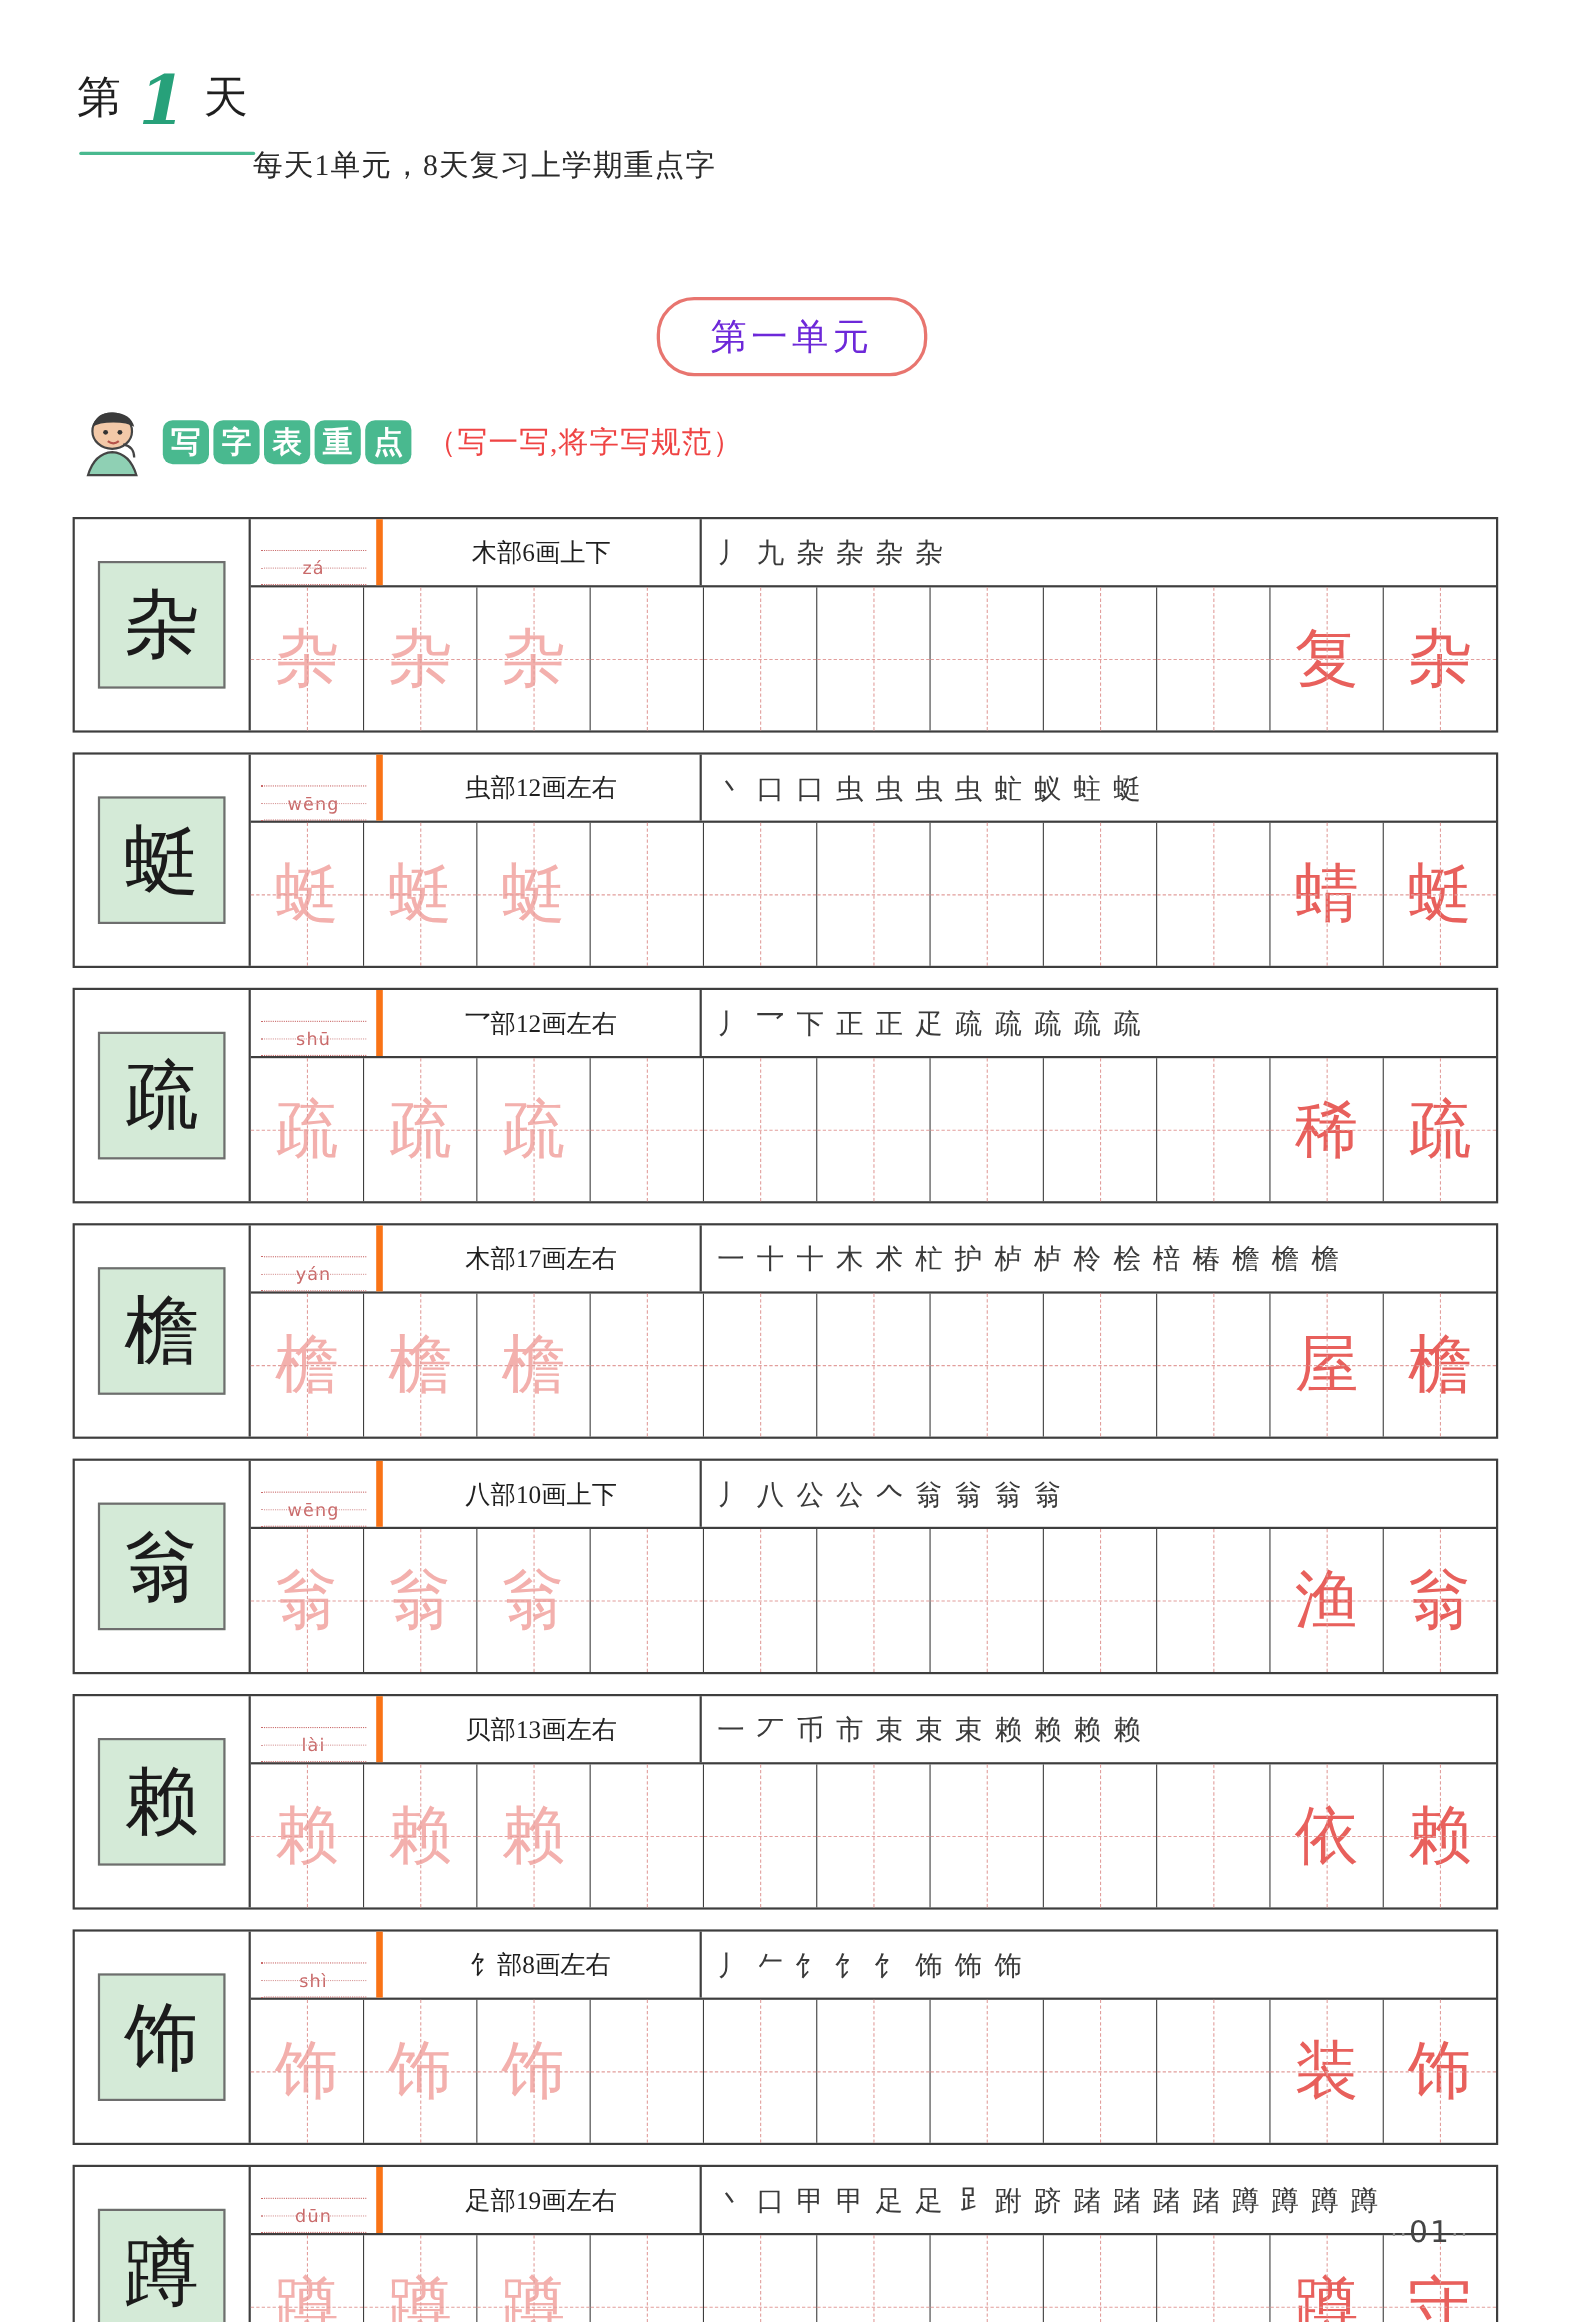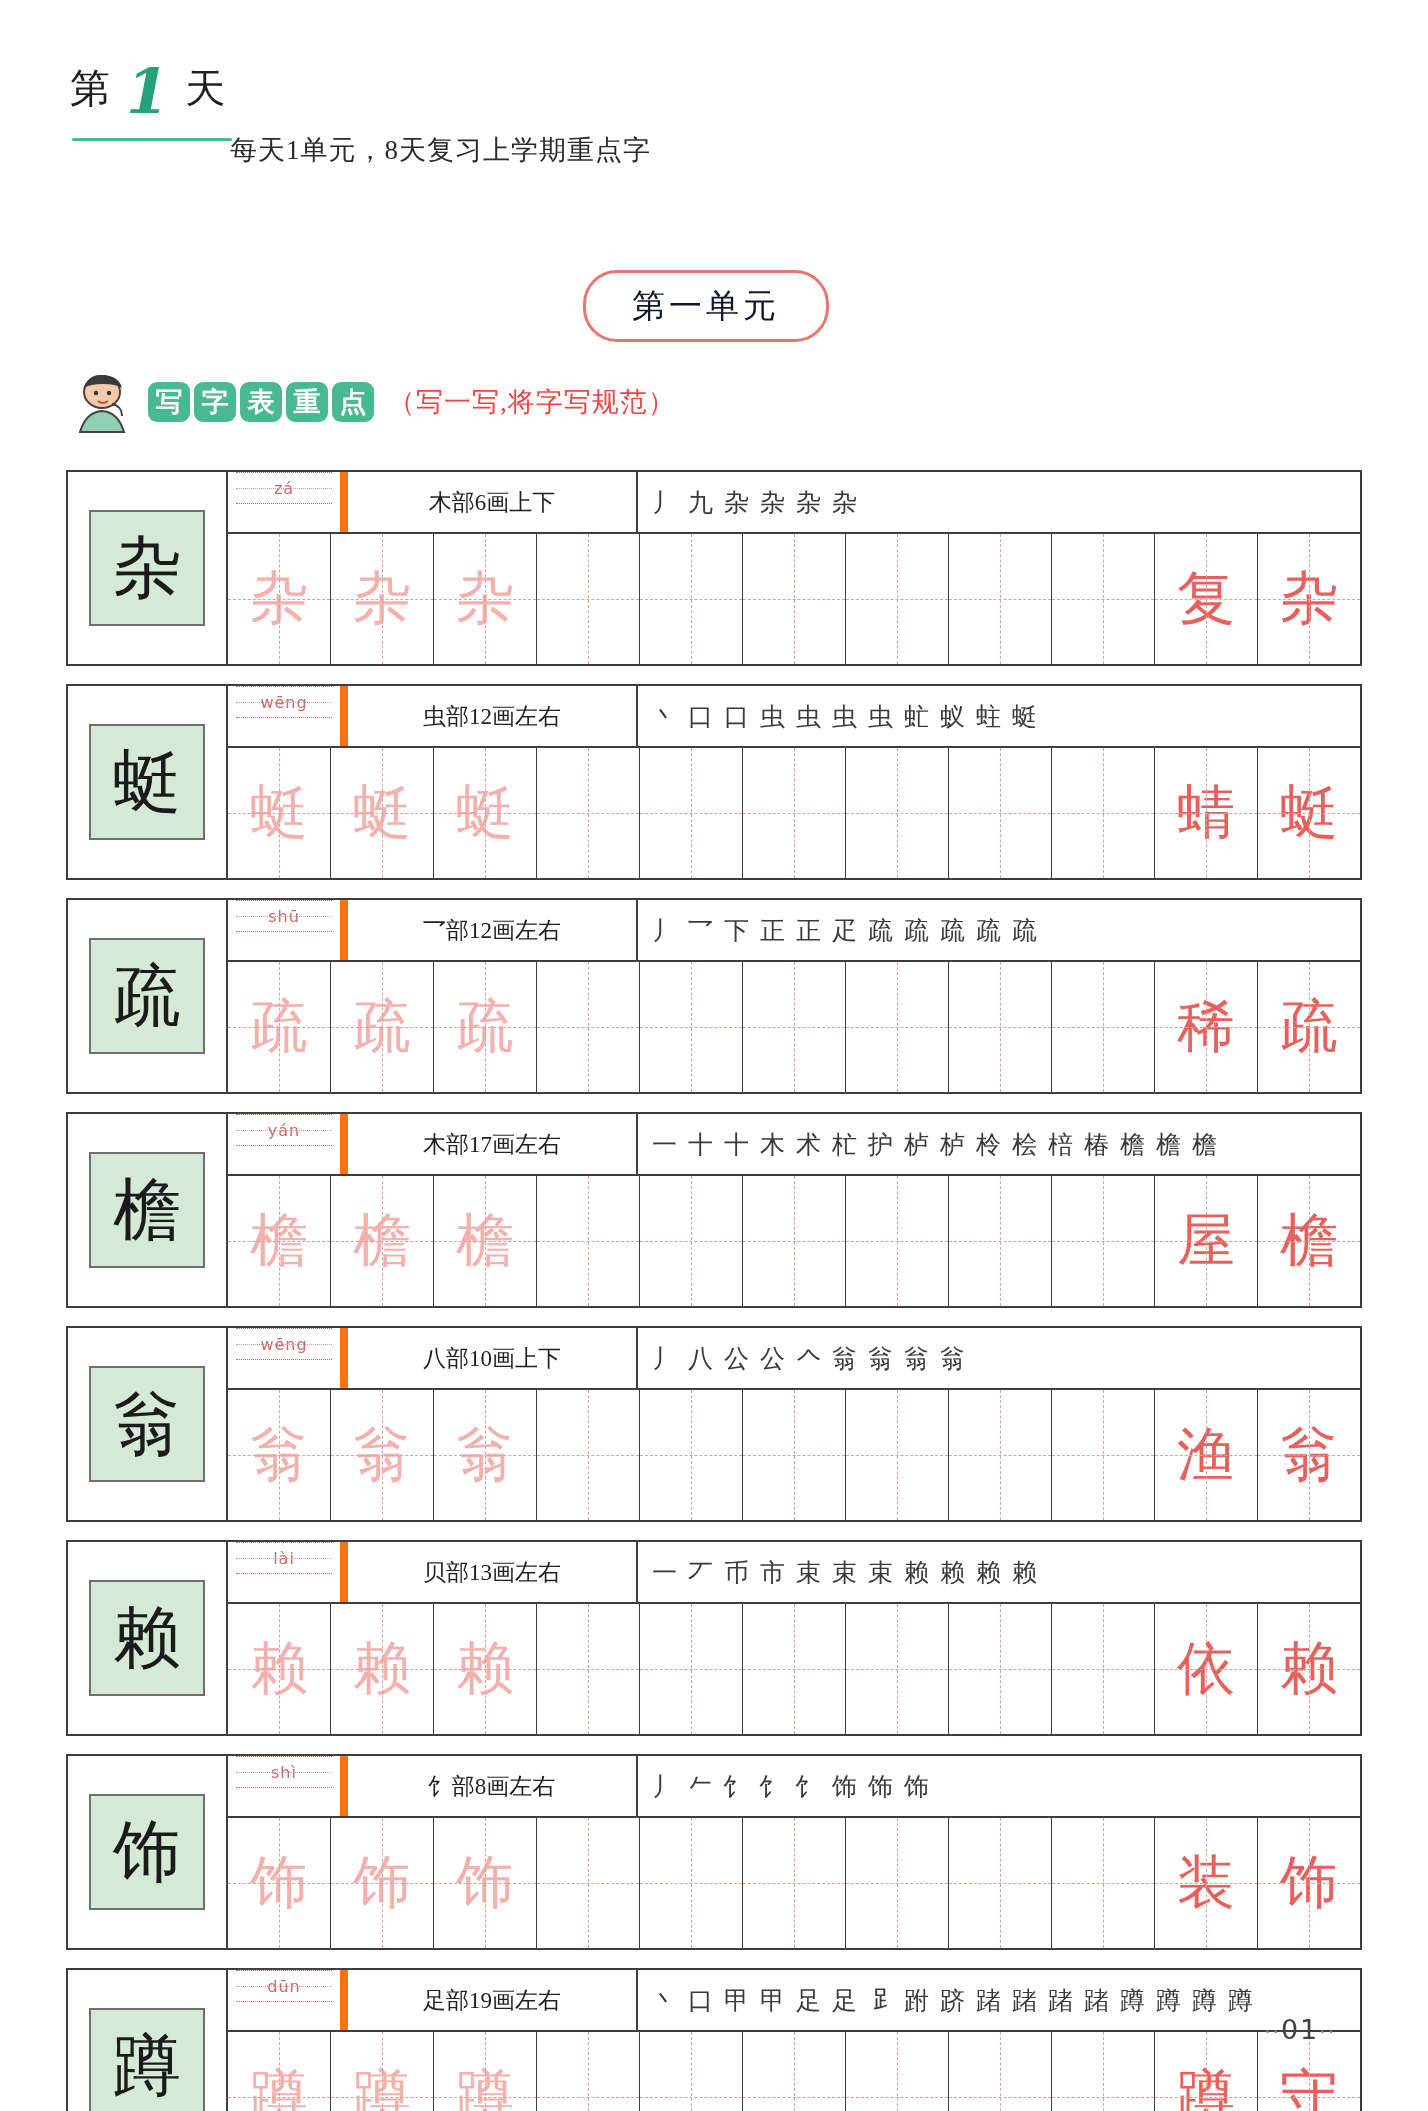--- a/index.html
+++ b/index.html
@@ -40,26 +40,26 @@
     border-radius:2px;
   }
   .subtitle{
     position:absolute;left:230px;top:90px;
     font-size:27px;letter-spacing:1px;color:#2a2a2a;
     font-family:"Liberation Serif", serif;
     margin-top:42px;
   }
   
   .unit-pill{
-    position:absolute;left:583px;top:270px;
+    position:absolute;left:597px;top:270px;
     width:240px;height:66px;
     border:3px solid #e8756f;
     border-radius:34px;
     display:flex;align-items:center;justify-content:center;
-    font-size:33px;letter-spacing:4px;color:#0f172a;
+    font-size:33px;letter-spacing:4px;color:#6d28d9;
   }
   
   .sec-head{
     position:absolute;left:72px;top:370px;
     display:flex;align-items:center;gap:8px;
   }
   .avatar{
     width:62px;height:64px;position:relative;
   }
   .avatar svg{display:block}
@@ -107,22 +107,22 @@
   
   .rightarea{flex:1;display:flex;flex-direction:column;}
   .toprow{
     height:62px;flex:0 0 62px;
     border-bottom:2px solid #3e3e3e;
     display:flex;
     box-sizing:border-box;
   }
   .pinyin-cell{
     width:120px;flex:0 0 120px;
-    border-right:8px solid #f97316;
-    display:flex;align-items:flex-start;justify-content:center;
+    border-right:6px solid #f97316;
+    display:flex;align-items:flex-end;justify-content:center;
     box-sizing:border-box;
   }
   .pinyin-box{
     width:96px;height:30px;
     border-top:1px dotted #c96a6a;
     border-bottom:1px dotted #c96a6a;
     position:relative;
     display:flex;align-items:center;justify-content:center;
     font-family:"DejaVu Sans", sans-serif;
     font-size:16px;color:#c96a6a;

